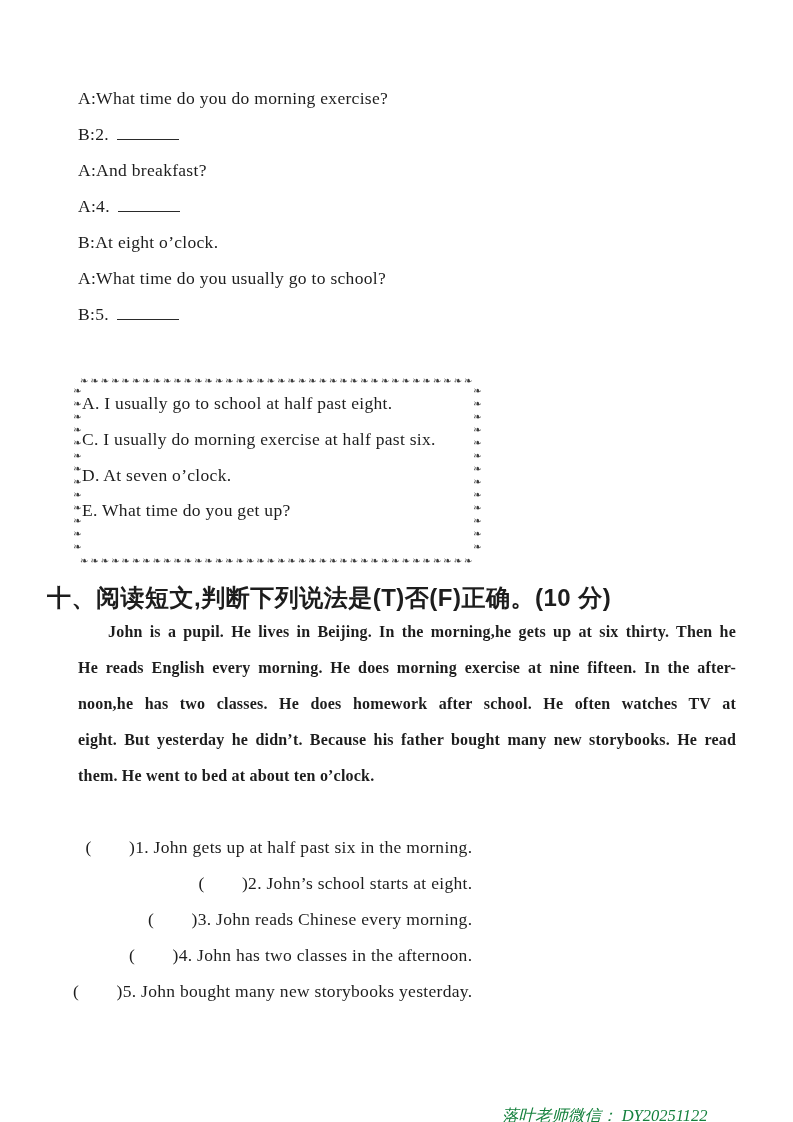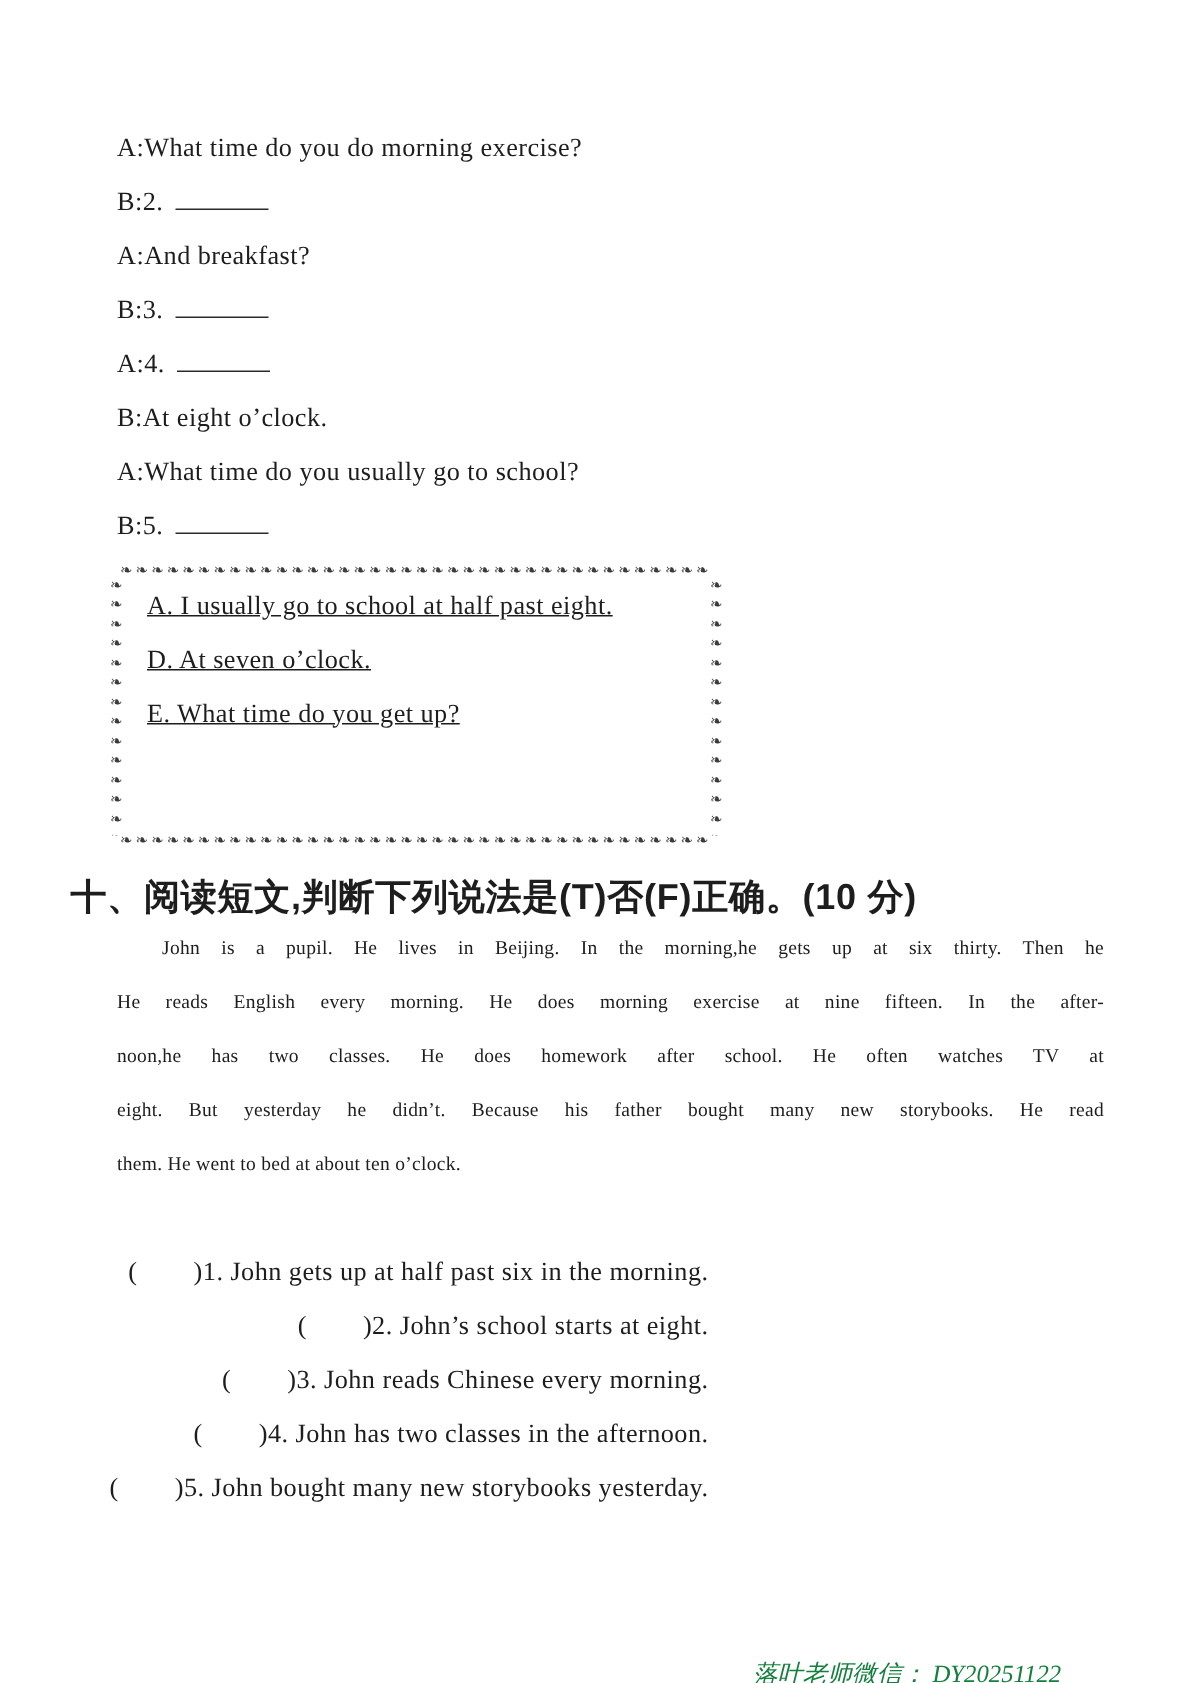--- a/index.html
+++ b/index.html
@@ -40,37 +40,37 @@
   .orn-h { left: 10px; right: 10px; height: 14px; line-height: 13px; letter-spacing: 2px; }
   .orn-top { top: 0; }
   .orn-bottom { bottom: 0; }
   .orn-v {
     top: 11px; bottom: 11px; width: 14px;
     writing-mode: vertical-rl; text-orientation: upright;
     line-height: 13px; letter-spacing: 2px;
   }
   .orn-left { left: 0; }
   .orn-right { right: 0; }
-  .options { position: absolute; top: 12px; left: 28px; right: 14px; text-decoration: underline; }
+  .options { position: absolute; top: 12px; left: 12px; right: 14px; }
   .option-line { height: 35.8px; line-height: 35.8px; font-size: 17.5px; letter-spacing: 0.3px; }
 
   
   .section-heading {
     position: absolute; left: 47px; top: 554px;
     font-family: "Liberation Sans", sans-serif;
     font-weight: 700;
     font-size: 24px;
     letter-spacing: 0.5px;
   }
 
   
   .passage { position: absolute; left: 78px; top: 586px; width: 658px; }
   .p-line {
     height: 36px; line-height: 36px; overflow: hidden;
-    font-size: 13px; text-align: justify; letter-spacing: 0.2px;
+    font-size: 16px; text-align: justify; letter-spacing: 0.2px; font-weight: bold;
   }
   .p-line.justify::after { content: ""; display: inline-block; width: 100%; height: 0; }
   .p-line.indent { text-indent: 30px; }
 
   
   .questions { position: absolute; left: 73px; top: 801px; text-align: right; }
   .q-line { height: 36px; line-height: 36px; font-size: 17.5px; white-space: pre; letter-spacing: 0.3px; }
 
   
   .footer {
@@ -86,34 +86,34 @@
 </style>
 </head>
 <body>
 
 <div class="page">
 
   <div class="dialogue">
     <div class="t-line"><span>A:What time do you do morning exercise?</span></div>
     <div class="t-line"><span>B:2.</span><span class="blank"></span></div>
     <div class="t-line"><span>A:And breakfast?</span></div>
-    <div class="t-line"><span>B:3.</span><span class="blank"></span></div>
     <div class="t-line"><span>A:4.</span><span class="blank"></span></div>
     <div class="t-line"><span>B:At eight o’clock.</span></div>
     <div class="t-line"><span>A:What time do you usually go to school?</span></div>
     <div class="t-line"><span>B:5.</span><span class="blank"></span></div>
   </div>
 
   <div class="options-box">
     <div class="orn orn-h orn-top">❧❧❧❧❧❧❧❧❧❧❧❧❧❧❧❧❧❧❧❧❧❧❧❧❧❧❧❧❧❧❧❧❧❧❧❧❧❧❧❧❧❧</div>
     <div class="orn orn-h orn-bottom">❧❧❧❧❧❧❧❧❧❧❧❧❧❧❧❧❧❧❧❧❧❧❧❧❧❧❧❧❧❧❧❧❧❧❧❧❧❧❧❧❧❧</div>
     <div class="orn orn-v orn-left">❧❧❧❧❧❧❧❧❧❧❧❧❧❧❧❧❧❧❧❧</div>
     <div class="orn orn-v orn-right">❧❧❧❧❧❧❧❧❧❧❧❧❧❧❧❧❧❧❧❧</div>
     <div class="options">
       <div class="option-line">A. I usually go to school at half past eight.</div>
+      <div class="option-line">C. I usually do morning exercise at half past six.</div>
       <div class="option-line">D. At seven o’clock.</div>
       <div class="option-line">E. What time do you get up?</div>
     </div>
   </div>
 
   <div class="section-heading">十、阅读短文,判断下列说法是(T)否(F)正确。(10 分)</div>
 
   <div class="passage">
     <div class="p-line justify indent">John is a pupil. He lives in Beijing. In the morning,he gets up at six thirty. Then he</div>
     <div class="p-line justify">He reads English every morning. He does morning exercise at nine fifteen. In the after-</div>

